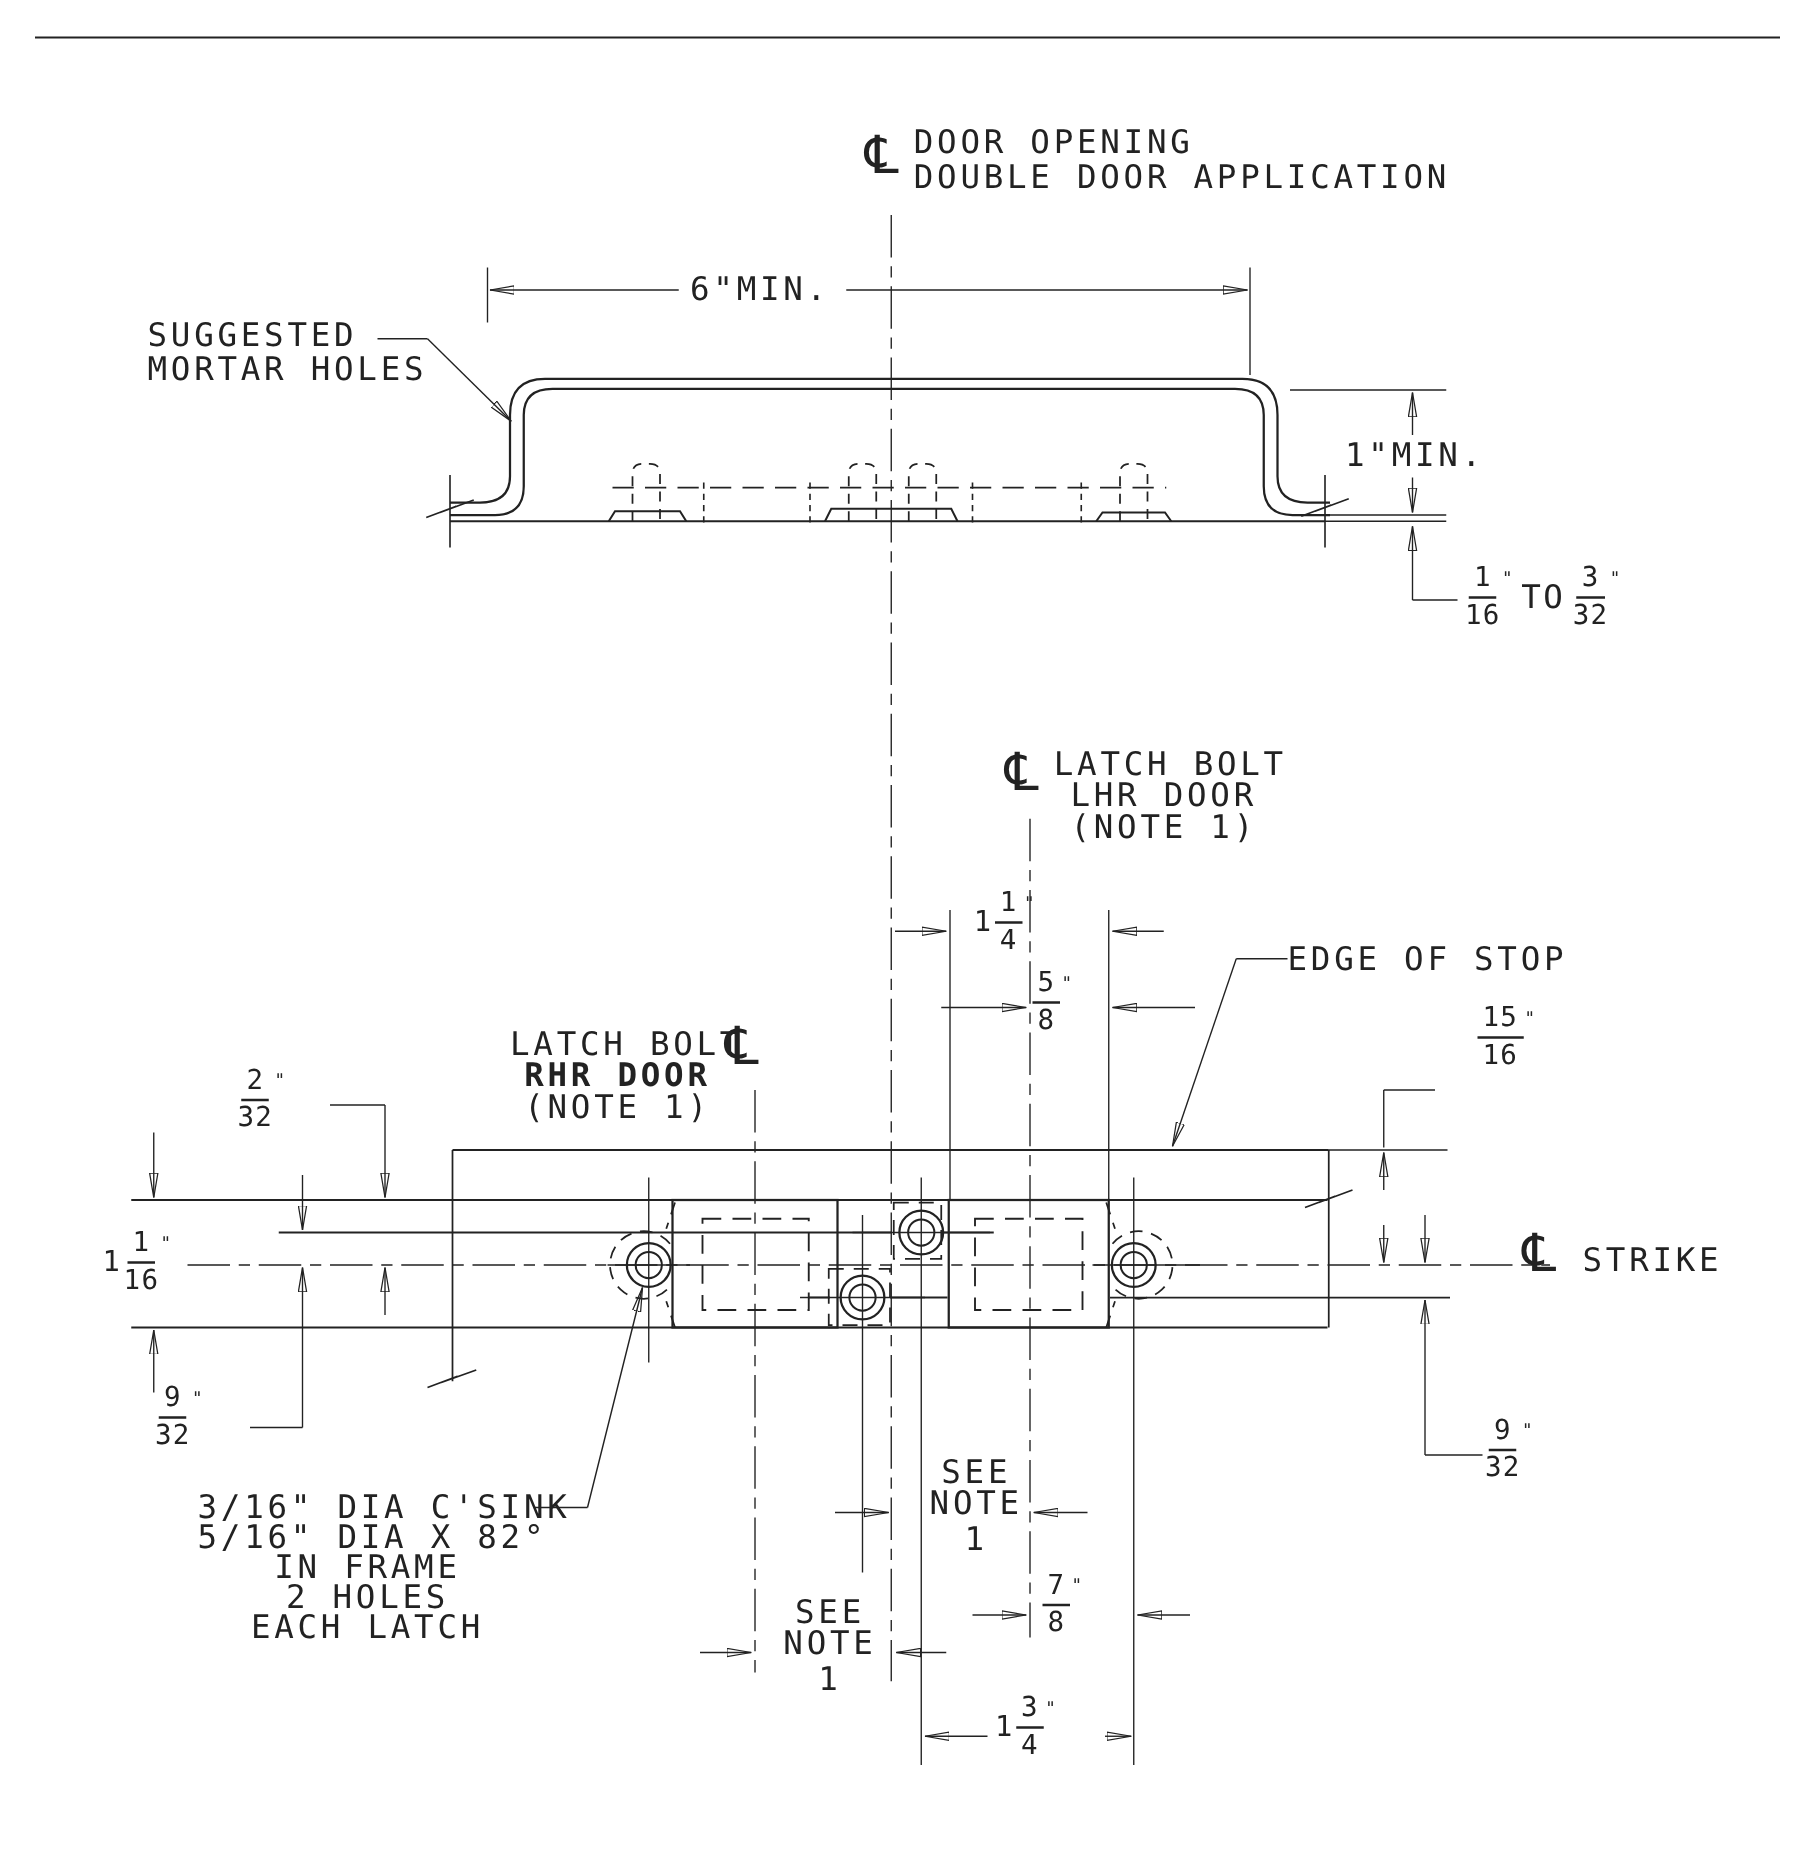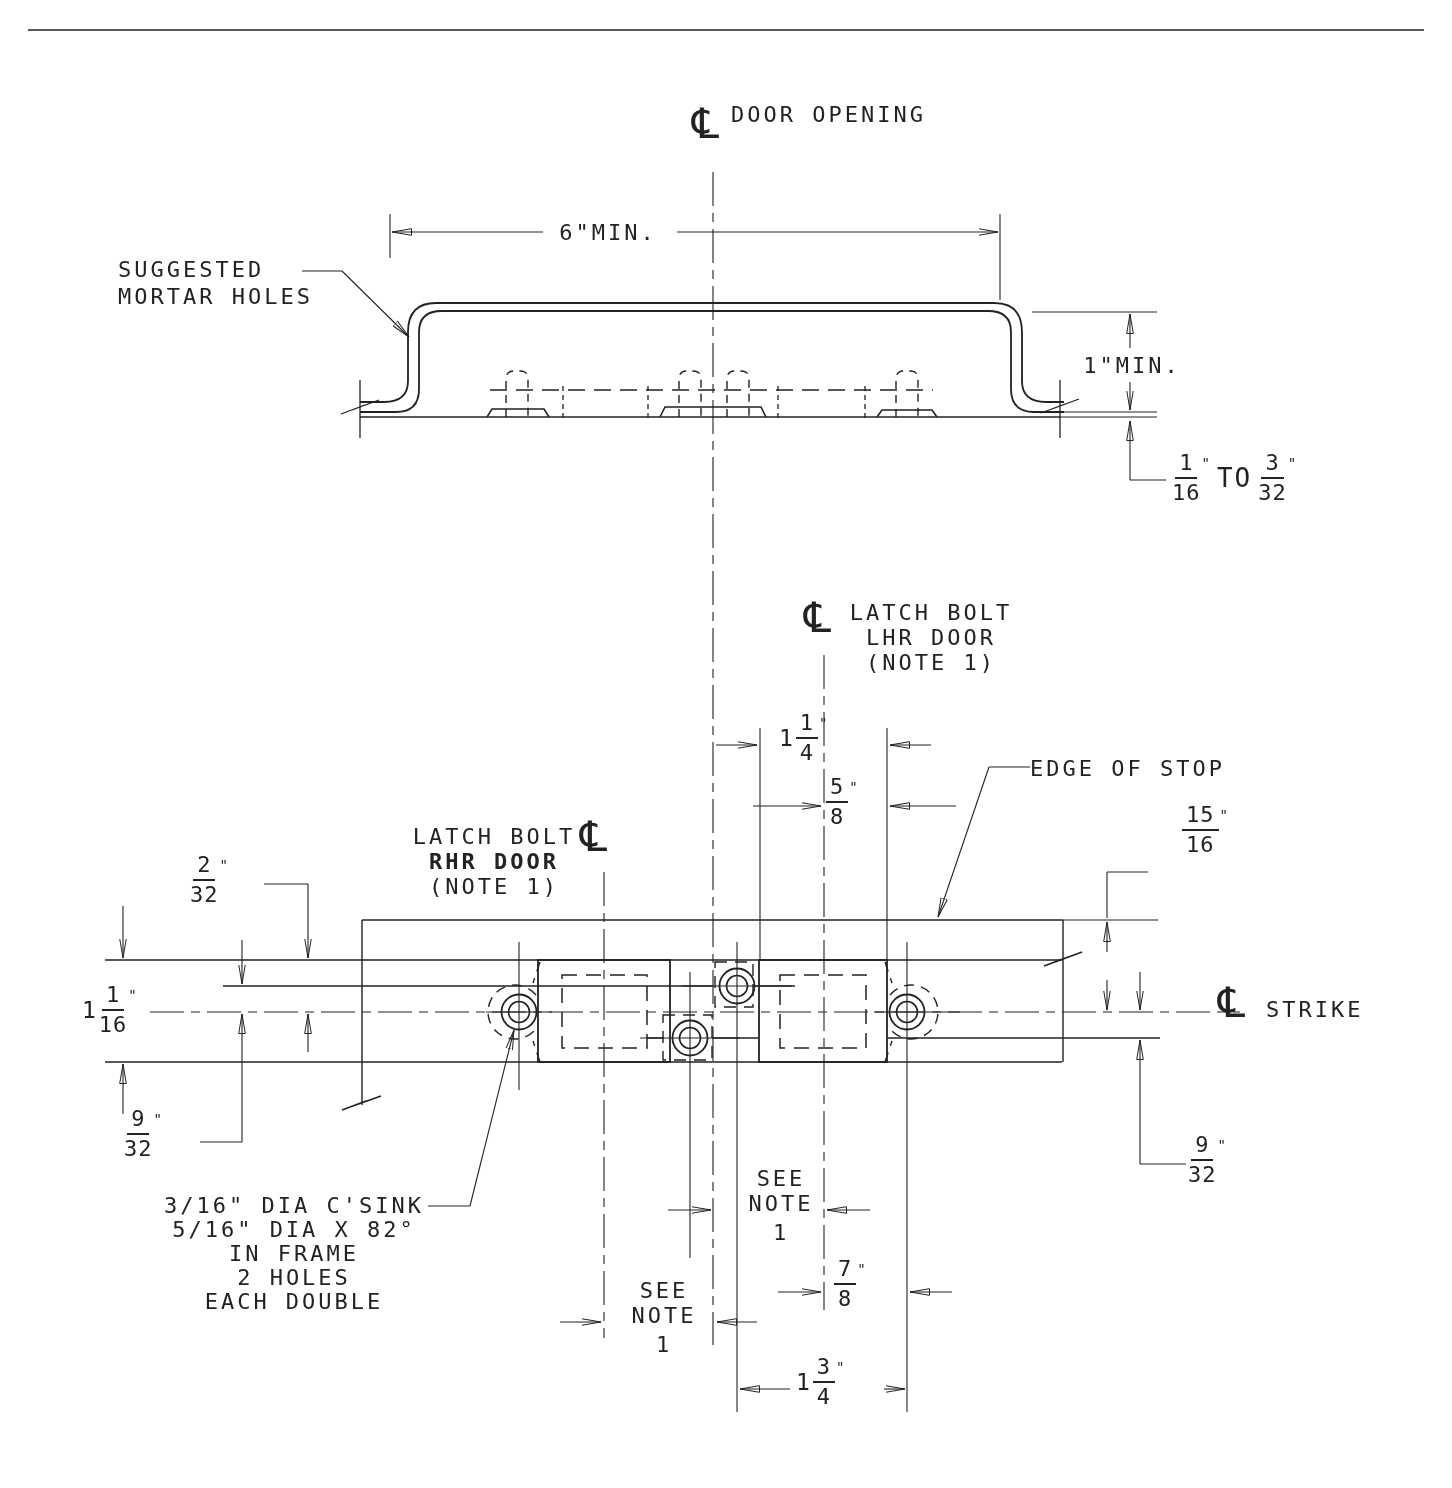--- a/index.html
+++ b/index.html
@@ -1,19 +1,19 @@
 <!DOCTYPE html>
 <html><head>
 <meta charset="utf-8">
 <style>
   html,body{margin:0;padding:0;background:#ffffff;}
   #sheet{position:relative;width:1452px;height:1488px;background:#fff;overflow:hidden;
          font-family:"DejaVu Sans Mono","Liberation Mono",monospace;color:#222;}
   #linework{position:absolute;left:0;top:0;}
-  .lbl{position:absolute;font-size:22px;letter-spacing:3px;line-height:27px;white-space:pre;}
+  .lbl{position:absolute;font-size:26px;letter-spacing:3px;line-height:27px;white-space:pre;}
   .ctr{text-align:center;}
   .clsym{position:absolute;font-family:"DejaVu Sans",sans-serif;font-size:42px;line-height:1;
          letter-spacing:0;}
   .fdim{position:absolute;display:flex;align-items:flex-start;white-space:nowrap;}
   .fdim .whole{font-size:23px;align-self:center;margin-right:3px;letter-spacing:0;}
   .frac{display:inline-flex;flex-direction:column;align-items:center;line-height:1;
         font-size:22px;letter-spacing:1px;}
   .fnum{padding:0 4px 3px;border-bottom:2px solid #222;}
   .fden{padding-top:3px;}
   .q{font-size:14px;margin-top:3px;margin-left:1px;letter-spacing:1px;}
@@ -196,20 +196,21 @@
     <line x1="790" y1="1389" x2="740" y2="1389" marker-end="url(#ah)"></line>
     <line x1="884" y1="1389" x2="905" y2="1389" marker-end="url(#ah)"></line>
 
     <line x1="428" y1="1206" x2="470" y2="1206"></line>
     <line x1="470" y1="1206" x2="514" y2="1030" marker-end="url(#ah)"></line>
   </g>
 </svg>
 
   <div class="clsym" style="left:692px;top:103px;">℄</div>
   <div class="lbl" style="left:731px;top:101px;">DOOR OPENING</div>
+  <div class="lbl" style="left:731px;top:129px;">DOUBLE DOOR APPLICATION</div>
 
   <div class="lbl" style="left:118px;top:256px;">SUGGESTED</div>
   <div class="lbl" style="left:118px;top:283px;">MORTAR HOLES</div>
 
   <div class="lbl ctr" style="left:538px;top:219px;width:140px;">6"MIN.</div>
   <div class="lbl ctr" style="left:1074px;top:352px;width:116px;">1"MIN.</div>
 
   <div class="fdim" style="left:1172px;top:452px;">
     <span class="frac">
         <span class="fnum">1</span>
@@ -290,21 +291,21 @@
       <span class="q">"</span>
   </div>
 
   <div class="clsym" style="left:1218px;top:982px;">℄</div>
   <div class="lbl" style="left:1266px;top:996px;">STRIKE</div>
 
   <div class="lbl ctr" style="left:158px;top:1194px;width:272px;line-height:24px;">3/16" DIA C'SINK</div>
   <div class="lbl ctr" style="left:158px;top:1218px;width:272px;line-height:24px;">5/16" DIA X 82°</div>
   <div class="lbl ctr" style="left:158px;top:1242px;width:272px;line-height:24px;">IN FRAME</div>
   <div class="lbl ctr" style="left:158px;top:1266px;width:272px;line-height:24px;text-align:center;">2 HOLES</div>
-  <div class="lbl ctr" style="left:158px;top:1290px;width:272px;line-height:24px;">EACH DOUBLE</div>
+  <div class="lbl ctr" style="left:158px;top:1290px;width:272px;line-height:24px;">EACH LATCH</div>
 
   <div class="lbl ctr" style="left:729px;top:1166px;width:104px;line-height:25px;">SEE</div>
   <div class="lbl ctr" style="left:729px;top:1191px;width:104px;line-height:25px;">NOTE</div>
   <div class="lbl ctr" style="left:729px;top:1220px;width:104px;line-height:25px;">1</div>
 
   <div class="lbl ctr" style="left:612px;top:1278px;width:104px;line-height:25px;">SEE</div>
   <div class="lbl ctr" style="left:612px;top:1303px;width:104px;line-height:25px;">NOTE</div>
   <div class="lbl ctr" style="left:612px;top:1332px;width:104px;line-height:25px;">1</div>
 
   <div class="fdim" style="left:834px;top:1258px;">

